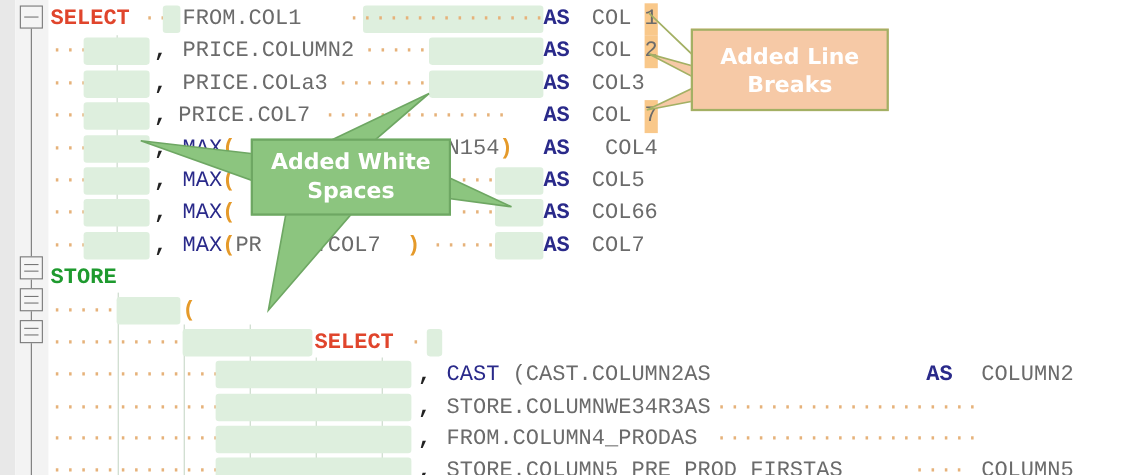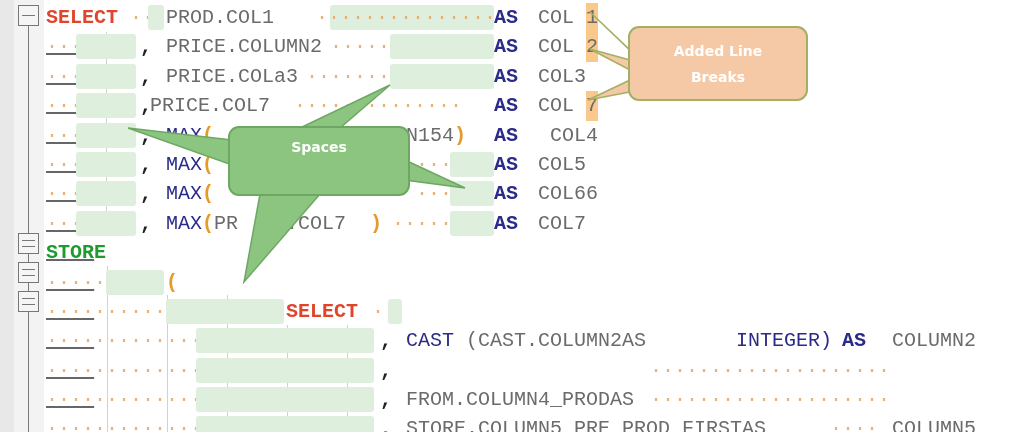--- a/index.html
+++ b/index.html
@@ -17,39 +17,39 @@
   }
   .fold-box::before, .fold-box::after {
     content:""; position:absolute; left:3px; right:3px; height:1px; background:#777;
   }
   .fold-box.single::before { top:9px; }
   .fold-box.single::after { display:none; }
   .fold-box.double::before { top:6px; }
   .fold-box.double::after { top:12px; }
 
   .editor { position:absolute; left:46px; top:3px; right:0; }
-  .line { position:relative; height:29.4px; line-height:29.4px; font-size:20px; white-space:pre; color:#666;text-decoration:underline; }
+  .line { position:relative; height:29.4px; line-height:29.4px; font-size:20px; white-space:pre; color:#666; }
   .line > span { position:absolute; top:0; }
   .kw-red { color:#e0452c; font-weight:bold; }
   .kw-green { color:#1e9a2e; font-weight:bold; }
   .kw-blue { color:#2a2a8a; }
   .kw-as { color:#2a2a8a; font-weight:bold; }
   .paren { color:#e59a2a; font-weight:bold; }
   .ident { color:#6b6b6b; }
   .comma { color:#222; font-weight:bold; }
 
   .ws { position:absolute; top:2px; height:25px; background:#deefde; border-radius:3px; }
   .dots { position:absolute; top:0; color:#e6b27a; font-size:20px; letter-spacing:0; }
   .hl { background:#f9c88a; }
   .vguide { position:absolute; width:1px; background:#c8d8c8; }
 
   .callout {
     position:absolute; color:#fff; font-family:"DejaVu Sans", sans-serif; font-weight:bold;
-    font-size:14px; text-align:center; line-height:26px; box-sizing:border-box;
-    border-radius:11px;
+    font-size:20px; text-align:center; line-height:26px; box-sizing:border-box;
+    border-radius:0;
   }
   .callout.orange { left:628px; top:26px; width:180px; height:75px; background:#f6c9a6; border:2px solid #a3b064; padding-top:10px; }
   .callout.green { left:228px; top:126px; width:182px; height:70px; background:#8cc57f; border:2px solid #6ea763; padding-top:6px; }
   svg.overlay { position:absolute; left:0; top:0; }
 </style>
 </head>
 <body>
 
 <div class="gutter-outer"></div>
 <div class="gutter-inner"></div>
@@ -66,21 +66,21 @@
 <div class="vguide" style="left:227px;top:295px;height:137px;"></div>
 <div class="vguide" style="left:287px;top:325px;height:107px;"></div>
 <div class="vguide" style="left:347px;top:325px;height:107px;"></div>
 
 <div class="editor">
 
   <div class="line">
     <span class="kw-red" style="left:0">SELECT</span>
     <span class="dots" style="left:84px">··</span>
     <div class="ws" style="left:102px;width:16px"></div>
-    <span class="ident" style="left:120px">PROD.COL1</span>
+    <span class="ident" style="left:120px">FROM.COL1</span>
     <div class="ws" style="left:284px;width:164px"></div>
     <span class="dots" style="left:270px">···············</span>
     <span class="kw-as" style="left:448px">AS</span>
     <span class="ident" style="left:492px">COL</span>
     <span class="ident hl" style="left:540px">1</span>
   </div>
 
   <div class="line">
     <span class="dots" style="left:0">······</span>
     <div class="ws" style="left:30px;width:60px"></div>
@@ -101,21 +101,21 @@
     <span class="dots" style="left:260px">············</span>
     <div class="ws" style="left:344px;width:104px"></div>
     <span class="kw-as" style="left:448px">AS</span>
     <span class="ident" style="left:492px">COL3</span>
   </div>
 
   <div class="line">
     <span class="dots" style="left:0">······</span>
     <div class="ws" style="left:30px;width:60px"></div>
     <span class="comma" style="left:94px">,</span>
-    <span class="ident" style="left:104px">PRICE.COL7</span>
+    <span class="ident" style="left:116px">PRICE.COL7</span>
     <span class="dots" style="left:248px">··············</span>
     <span class="kw-as" style="left:448px">AS</span>
     <span class="ident" style="left:492px">COL</span>
     <span class="ident hl" style="left:540px">7</span>
   </div>
 
   <div class="line">
     <span class="dots" style="left:0">······</span>
     <div class="ws" style="left:30px;width:60px"></div>
     <span class="comma" style="left:94px">,</span>
@@ -183,28 +183,28 @@
     <span class="dots" style="left:326px">··</span>
     <div class="ws" style="left:342px;width:14px"></div>
   </div>
 
   <div class="line">
     <span class="dots" style="left:0">····················</span>
     <div class="ws" style="left:150px;width:178px"></div>
     <span class="comma" style="left:334px">,</span>
     <span class="kw-blue" style="left:360px">CAST</span>
     <span class="ident" style="left:420px">(CAST.COLUMN2AS</span>
-    <span class="kw-blue" style="left:690px">INTEGER)</span>
     <span class="kw-as" style="left:796px">AS</span>
     <span class="ident" style="left:846px">COLUMN2</span>
   </div>
   <div class="line">
     <span class="dots" style="left:0">····················</span>
     <div class="ws" style="left:150px;width:178px"></div>
     <span class="comma" style="left:334px">,</span>
+    <span class="ident" style="left:360px">STORE.COLUMNWE34R3AS</span>
     <span class="dots" style="left:604px">····················</span>
   </div>
   <div class="line">
     <span class="dots" style="left:0">····················</span>
     <div class="ws" style="left:150px;width:178px"></div>
     <span class="comma" style="left:334px">,</span>
     <span class="ident" style="left:360px">FROM.COLUMN4_PRODAS</span>
     <span class="dots" style="left:604px">····················</span>
   </div>
   <div class="line">
@@ -225,14 +225,15 @@
   <polygon points="232,140 128,128 232,165" fill="#8cc57f" stroke="#6ea763" stroke-width="1.5"></polygon>
   <polygon points="405,160 465,188 405,180" fill="#8cc57f" stroke="#6ea763" stroke-width="1.5"></polygon>
   <polygon points="260,194 244,282 320,194" fill="#8cc57f" stroke="#6ea763" stroke-width="1.5"></polygon>
 </svg>
 
 <div class="callout orange">
   <div>Added Line</div>
   <div>Breaks</div>
 </div>
 <div class="callout green">
+  <div>Added White</div>
   <div>Spaces</div>
 </div>
 
 </body></html>

